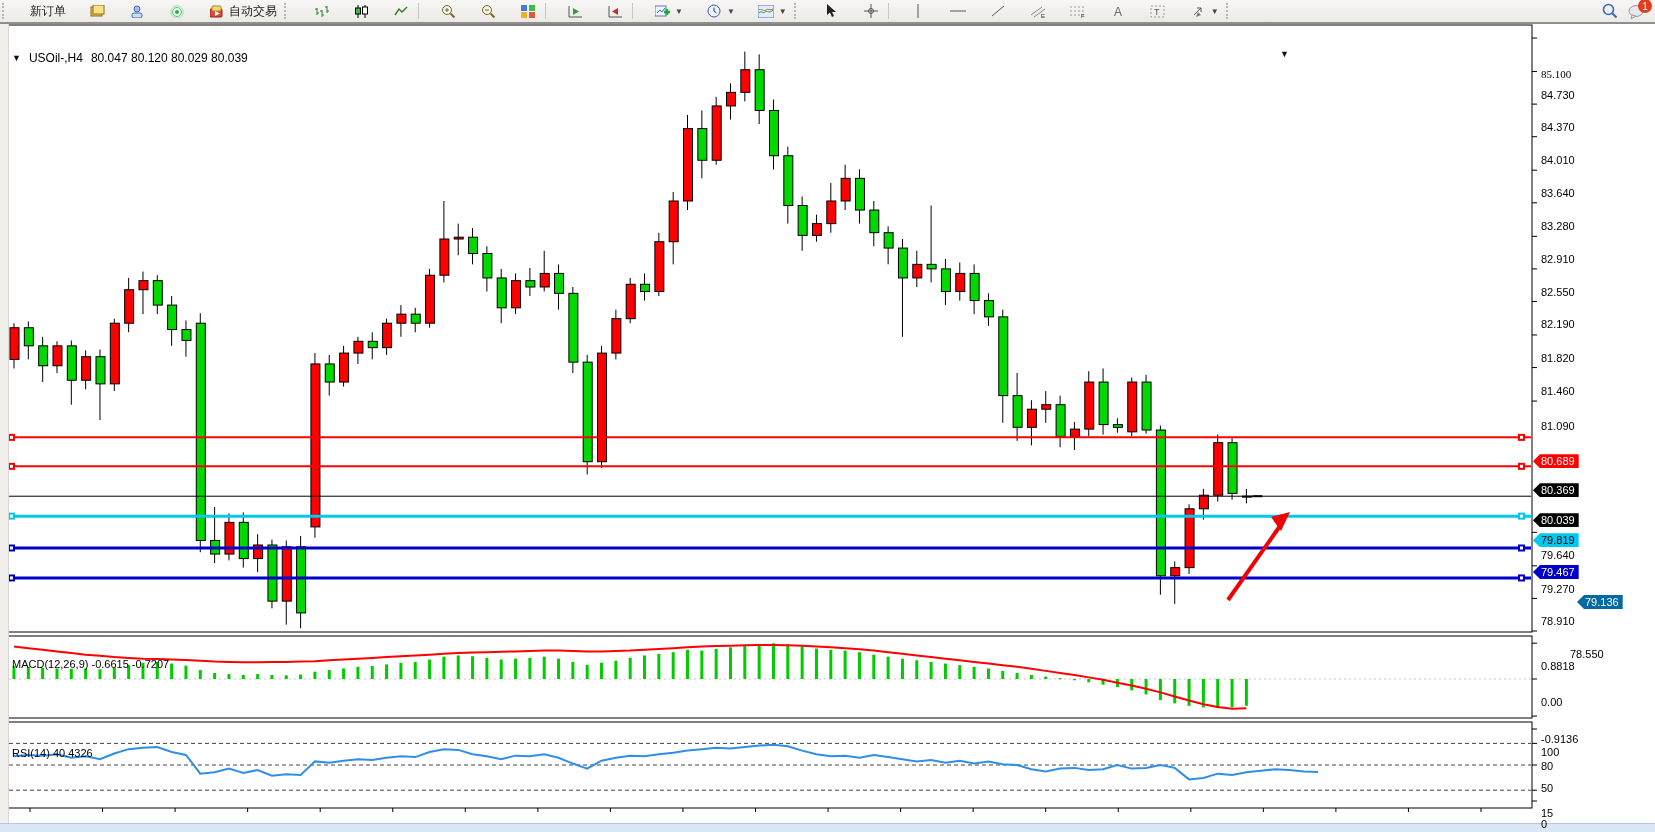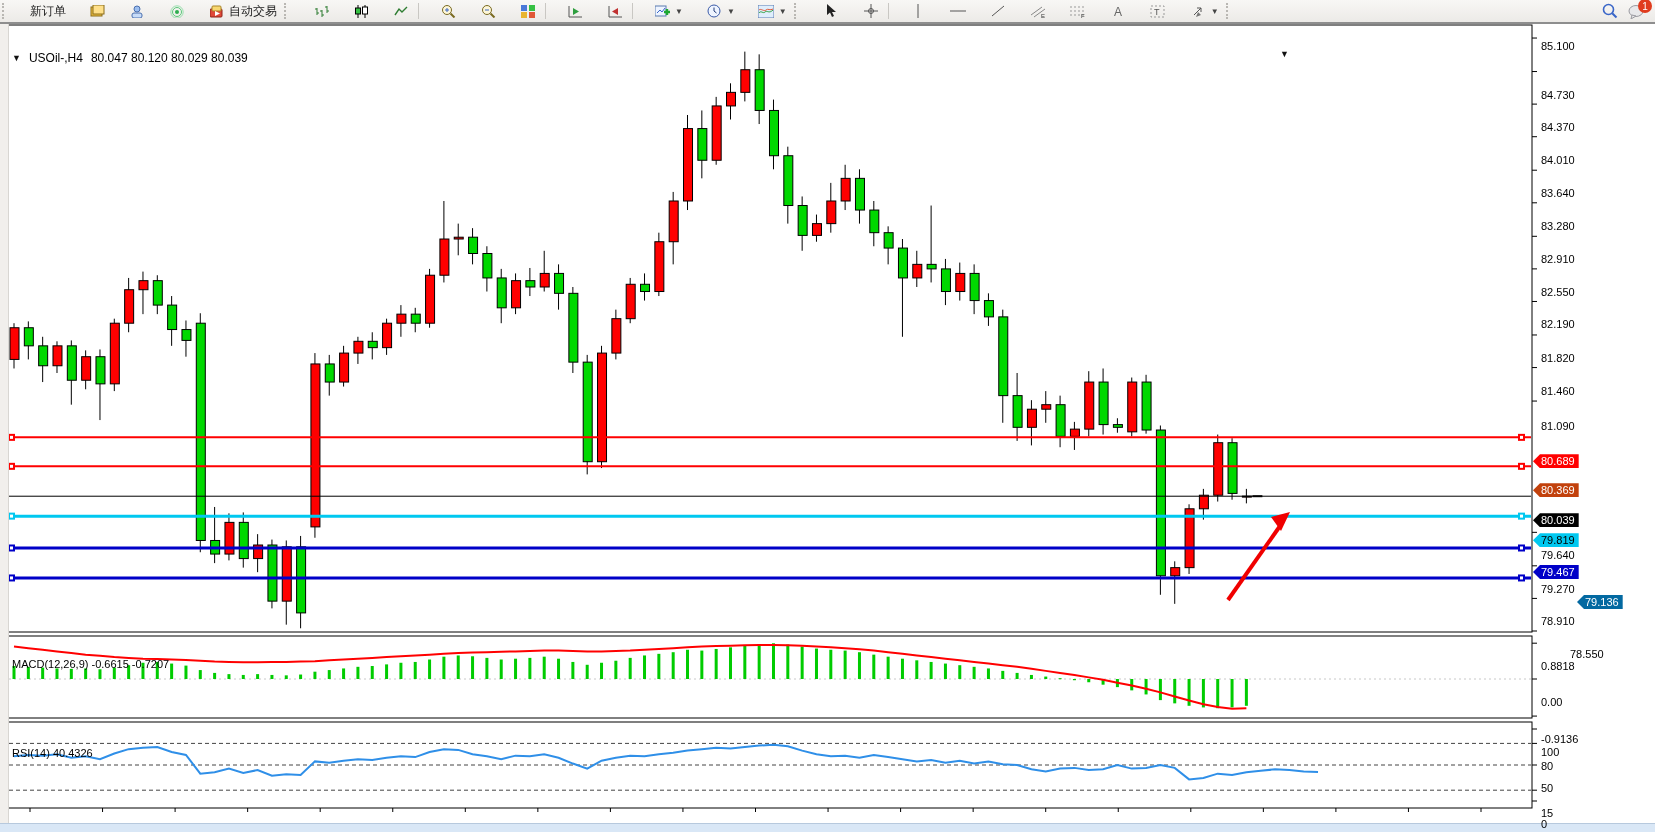--- a/index.html
+++ b/index.html
@@ -642,21 +642,21 @@
       <line x1="1118.25" y1="784" x2="1118.25" y2="788" stroke="#000"></line>
       <line x1="1190.8" y1="784" x2="1190.8" y2="788" stroke="#000"></line>
       <line x1="1263.35" y1="784" x2="1263.35" y2="788" stroke="#000"></line>
       <line x1="1335.8999999999999" y1="784" x2="1335.8999999999999" y2="788" stroke="#000"></line>
       <line x1="1408.45" y1="784" x2="1408.45" y2="788" stroke="#000"></line>
       <line x1="1481" y1="784" x2="1481" y2="788" stroke="#000"></line>
       <line x1="1228" y1="576" x2="1280" y2="502" stroke="#f00000" stroke-width="4"></line>
       <polygon points="1290,488 1271,493 1281,507" fill="#f00000"></polygon>
     </svg>
   <div id="labels-layer">
-      <div class="lbl" style="left: 1541px; top: 16px;">85.100</div>
+      <div class="lbl" style="left: 1541px; top: 44px; font-family: Liberation Serif, serif;">85.100</div>
       <div class="lbl" style="left: 1541px; top: 64.5324px;">84.730</div>
       <div class="lbl" style="left: 1541px; top: 97.1232px;">84.370</div>
       <div class="lbl" style="left: 1541px; top: 129.714px;">84.010</div>
       <div class="lbl" style="left: 1541px; top: 163.21px;">83.640</div>
       <div class="lbl" style="left: 1541px; top: 195.801px;">83.280</div>
       <div class="lbl" style="left: 1541px; top: 229.297px;">82.910</div>
       <div class="lbl" style="left: 1541px; top: 261.888px;">82.550</div>
       <div class="lbl" style="left: 1541px; top: 294.479px;">82.190</div>
       <div class="lbl" style="left: 1541px; top: 327.975px;">81.820</div>
       <div class="lbl" style="left: 1541px; top: 360.566px;">81.460</div>
@@ -667,21 +667,21 @@
       <div class="lbl" style="left: 1541px; top: 624.008px; margin-left: 29px;">78.550</div>
       <div class="lbl" style="left: 1541px; top: 636.199px;">0.8818</div>
       <div class="lbl" style="left: 1541px; top: 672px;">0.00</div>
       <div class="lbl" style="left: 1541px; top: 709.092px;">-0.9136</div>
       <div class="lbl" style="left: 1541px; top: 722px;">100</div>
       <div class="lbl" style="left: 1541px; top: 736.4px;">80</div>
       <div class="lbl" style="left: 1541px; top: 758px;">50</div>
       <div class="lbl" style="left: 1541px; top: 783.2px;">15</div>
       <div class="lbl" style="left: 1541px; top: 794px;">0</div>
       <div class="axis-box" style="left: 1533px; top: 430.364px; background: rgb(255, 0, 0); color: rgb(255, 255, 255);">80.689</div>
-      <div class="axis-box" style="left: 1533px; top: 459.334px; background: #c2410c; color: rgb(255, 255, 255);">80.369</div>
+      <div class="axis-box" style="left: 1533px; top: 459.334px; background: #000000; color: rgb(255, 255, 255);">80.369</div>
       <div class="axis-box" style="left: 1533px; top: 489.209px; background: rgb(0, 0, 0); color: rgb(255, 255, 255);">80.039</div>
       <div class="axis-box" style="left: 1533px; top: 509.125px; background: rgb(0, 200, 240); color: rgb(0, 0, 0);">79.819</div>
       <div class="axis-box" style="left: 1533px; top: 540.992px; background: rgb(0, 0, 200); color: rgb(255, 255, 255);">79.467</div>
       <div class="axis-box" style="left: 1533px; top: 570.957px; background: #0369a1; color: rgb(255, 255, 255); margin-left: 44px;">79.136</div>
     </div>
 
   <div class="chart-title">
     <span class="oct">▼</span>
     <span>USOil-,H4</span>
     <span>80.047 80.120 80.029 80.039</span>

